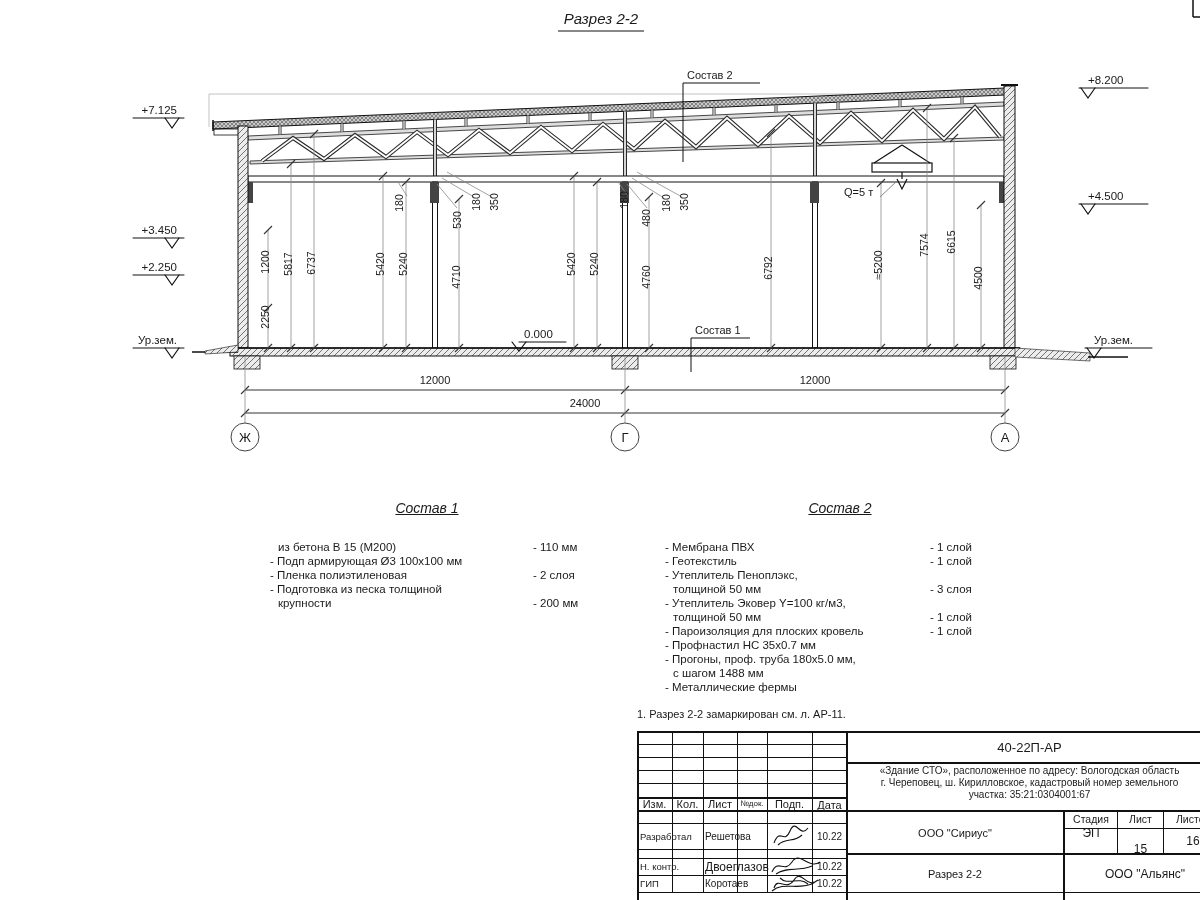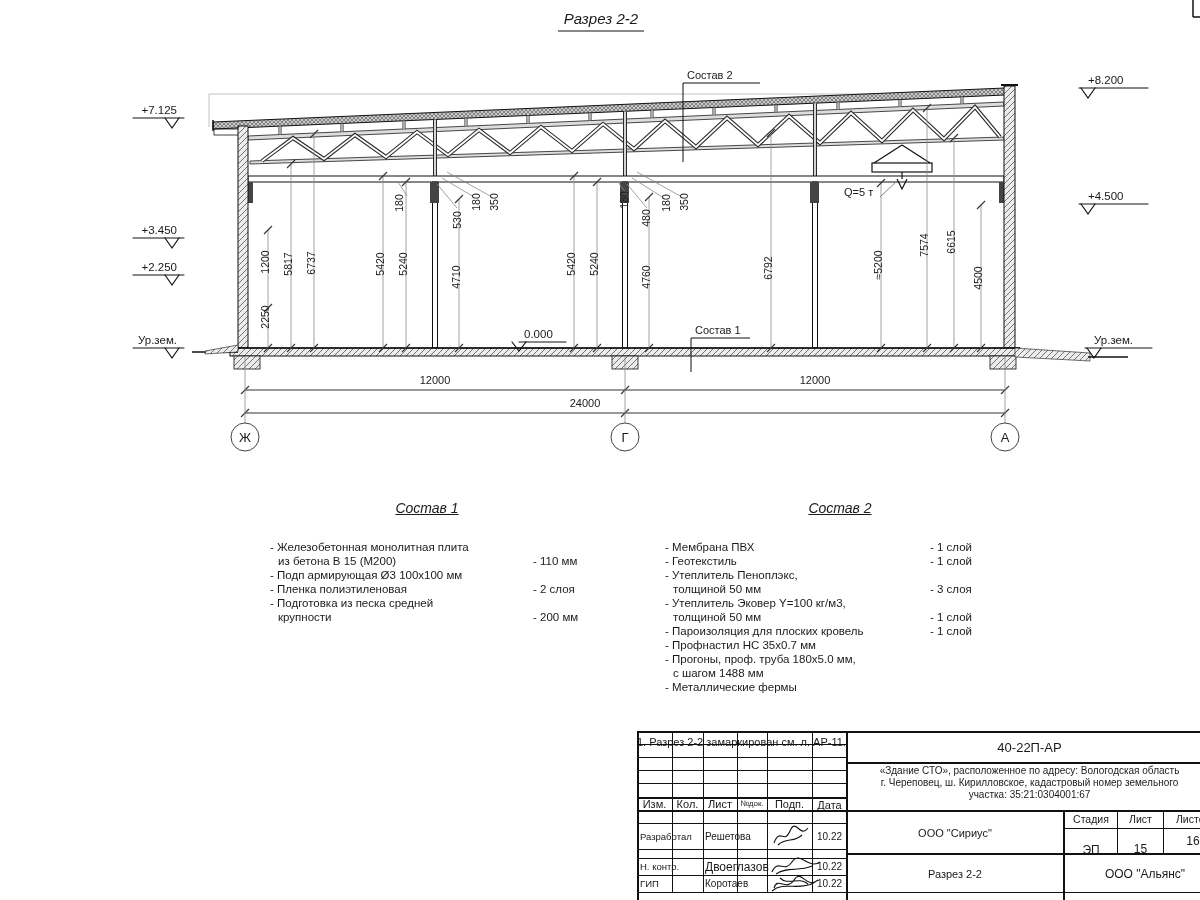--- a/index.html
+++ b/index.html
@@ -16,21 +16,21 @@
   .list-title{position:absolute;width:150px;text-align:center;font-size:14px;
               font-style:italic;text-decoration:underline;}
   .list-line{position:relative;white-space:nowrap;}
   .list-line .cont{padding-left:8px;}
   .list-val{position:absolute;top:0;white-space:nowrap;}
   .tb{position:absolute;left:637px;top:731px;width:575px;height:171px;}
   .tb .ln{position:absolute;background:#111;}
   .tb .cell{position:absolute;display:flex;align-items:center;justify-content:center;
             text-align:center;font-size:11px;white-space:nowrap;overflow:visible;}
   .tb .left{justify-content:flex-start;text-align:left;}
-  .note{position:absolute;left:637px;top:736px;font-size:11px;}
+  .note{position:absolute;left:637px;top:708px;font-size:11px;}
 </style>
 </head>
 <body>
 
 
 
 
 <svg id="sec" width="1200" height="470" viewBox="0 0 1200 470">
   <defs>
     <pattern id="hatch" patternUnits="userSpaceOnUse" width="6" height="6">
@@ -300,25 +300,24 @@
     <text class="axistext" x="625" y="442">Г</text>
     <text class="axistext" x="1005" y="442">А</text>
   </g>
 </svg>
 
 
 <div class="list-title" style="left:352px;top:500px;">Состав 1</div>
 <div class="list-title" style="left:765px;top:500px;">Состав 2</div>
 
 <div id="sostav1-items" class="list-block" style="left:270px;top:540px;width:330px;">
-    <div class="list-line"><span>- Железобетонная  монолитная плита</span></div>
     <div class="list-line"><span class="cont">из бетона В 15 (М200)</span><span class="list-val" style="left: 263px;">- 110 мм</span></div>
     <div class="list-line"><span>- Подп армирующая Ø3 100х100 мм</span></div>
     <div class="list-line"><span>- Пленка полиэтиленовая</span><span class="list-val" style="left: 263px;">-  2 слоя</span></div>
-    <div class="list-line"><span>- Подготовка из песка средней</span></div>
+    <div class="list-line"><span>- Подготовка из песка толщиной</span></div>
     <div class="list-line"><span class="cont">крупности</span><span class="list-val" style="left: 263px;">- 200 мм</span></div>
   </div>
 <div id="sostav2-items" class="list-block" style="left:665px;top:540px;width:340px;">
     <div class="list-line"><span>- Мембрана ПВХ</span><span class="list-val" style="left: 265px;">- 1 слой</span></div>
     <div class="list-line"><span>- Геотекстиль</span><span class="list-val" style="left: 265px;">- 1 слой</span></div>
     <div class="list-line"><span>- Утеплитель Пеноплэкс,</span></div>
     <div class="list-line"><span class="cont">толщиной 50 мм</span><span class="list-val" style="left: 265px;">- 3 слоя</span></div>
     <div class="list-line"><span>- Утеплитель Эковер Y=100 кг/м3,</span></div>
     <div class="list-line"><span class="cont">толщиной 50 мм</span><span class="list-val" style="left: 265px;">- 1 слой</span></div>
     <div class="list-line"><span>- Пароизоляция для плоских кровель</span><span class="list-val" style="left: 265px;">- 1 слой</span></div>
@@ -395,21 +394,21 @@
   <div class="cell" style="left:212px;top:33px;width:361px;height:13px;font-size:10px;">«Здание СТО», расположенное по адресу: Вологодская область</div>
   <div class="cell" style="left:212px;top:45px;width:361px;height:13px;font-size:10px;">г. Череповец, ш. Кирилловское, кадастровый номер земельного</div>
   <div class="cell" style="left:212px;top:57px;width:361px;height:13px;font-size:10px;">участка: 35:21:0304001:67</div>
 
   <div class="cell" style="left:210px;top:81px;width:216px;height:41px;">ООО "Сириус"</div>
   <div class="cell" style="left:210px;top:124px;width:216px;height:37px;">Разрез 2-2</div>
 
   <div class="cell" style="left:428px;top:79px;width:52px;height:18px;font-size:10.5px;">Стадия</div>
   <div class="cell" style="left:481px;top:79px;width:45px;height:18px;font-size:10.5px;">Лист</div>
   <div class="cell" style="left:527px;top:79px;width:58px;height:18px;font-size:10.5px;">Листов</div>
-  <div class="cell" style="left:428px;top:106px;width:52px;height:26px;font-size:12px;text-align:right;">ЭП</div>
+  <div class="cell" style="left:428px;top:89px;width:52px;height:26px;font-size:12px;text-align:right;">ЭП</div>
   <div class="cell" style="left:481px;top:97px;width:45px;height:41px;font-size:12px;">15</div>
   <div class="cell" style="left:527px;top:97px;width:58px;height:25px;font-size:12px;">16</div>
 
   <div class="cell" style="left:428px;top:124px;width:160px;height:37px;font-size:12px;">ООО "Альянс"</div>
 </div>
 
 
 
 
 </body></html>

